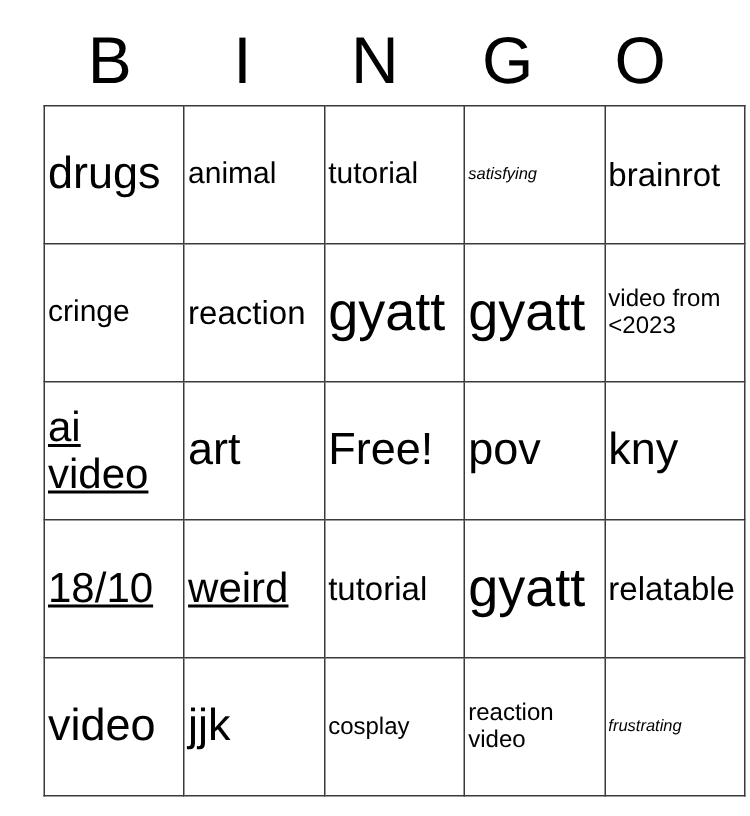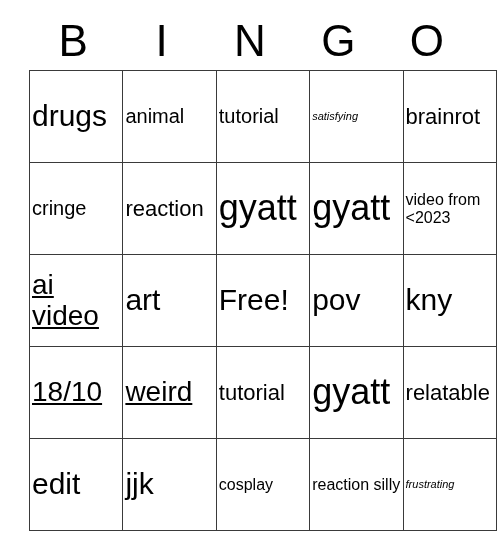--- a/index.html
+++ b/index.html
@@ -160,30 +160,30 @@
         <td class="fs-huge">
             <span class="cell-text">gyatt</span>
           </td>
         <td class="fs-sm">
             <span class="cell-text">relatable</span>
           </td>
       </tr>
 
       <tr>
         <td class="fs-xxl">
-            <span class="cell-text">edit</span>
+            <span class="cell-text">video</span>
           </td>
         <td class="fs-xxl">
             <span class="cell-text">jjk</span>
           </td>
         <td class="fs-md">
             <span class="cell-text">cosplay</span>
           </td>
         <td class="fs-md">
-            <span class="cell-text">reaction silly</span>
+            <span class="cell-text">reaction video</span>
           </td>
         <td class="fs-xs">
             <span class="cell-text">frustrating</span>
           </td>
       </tr>
 
     </tbody>
   </table>
 
 </div>

